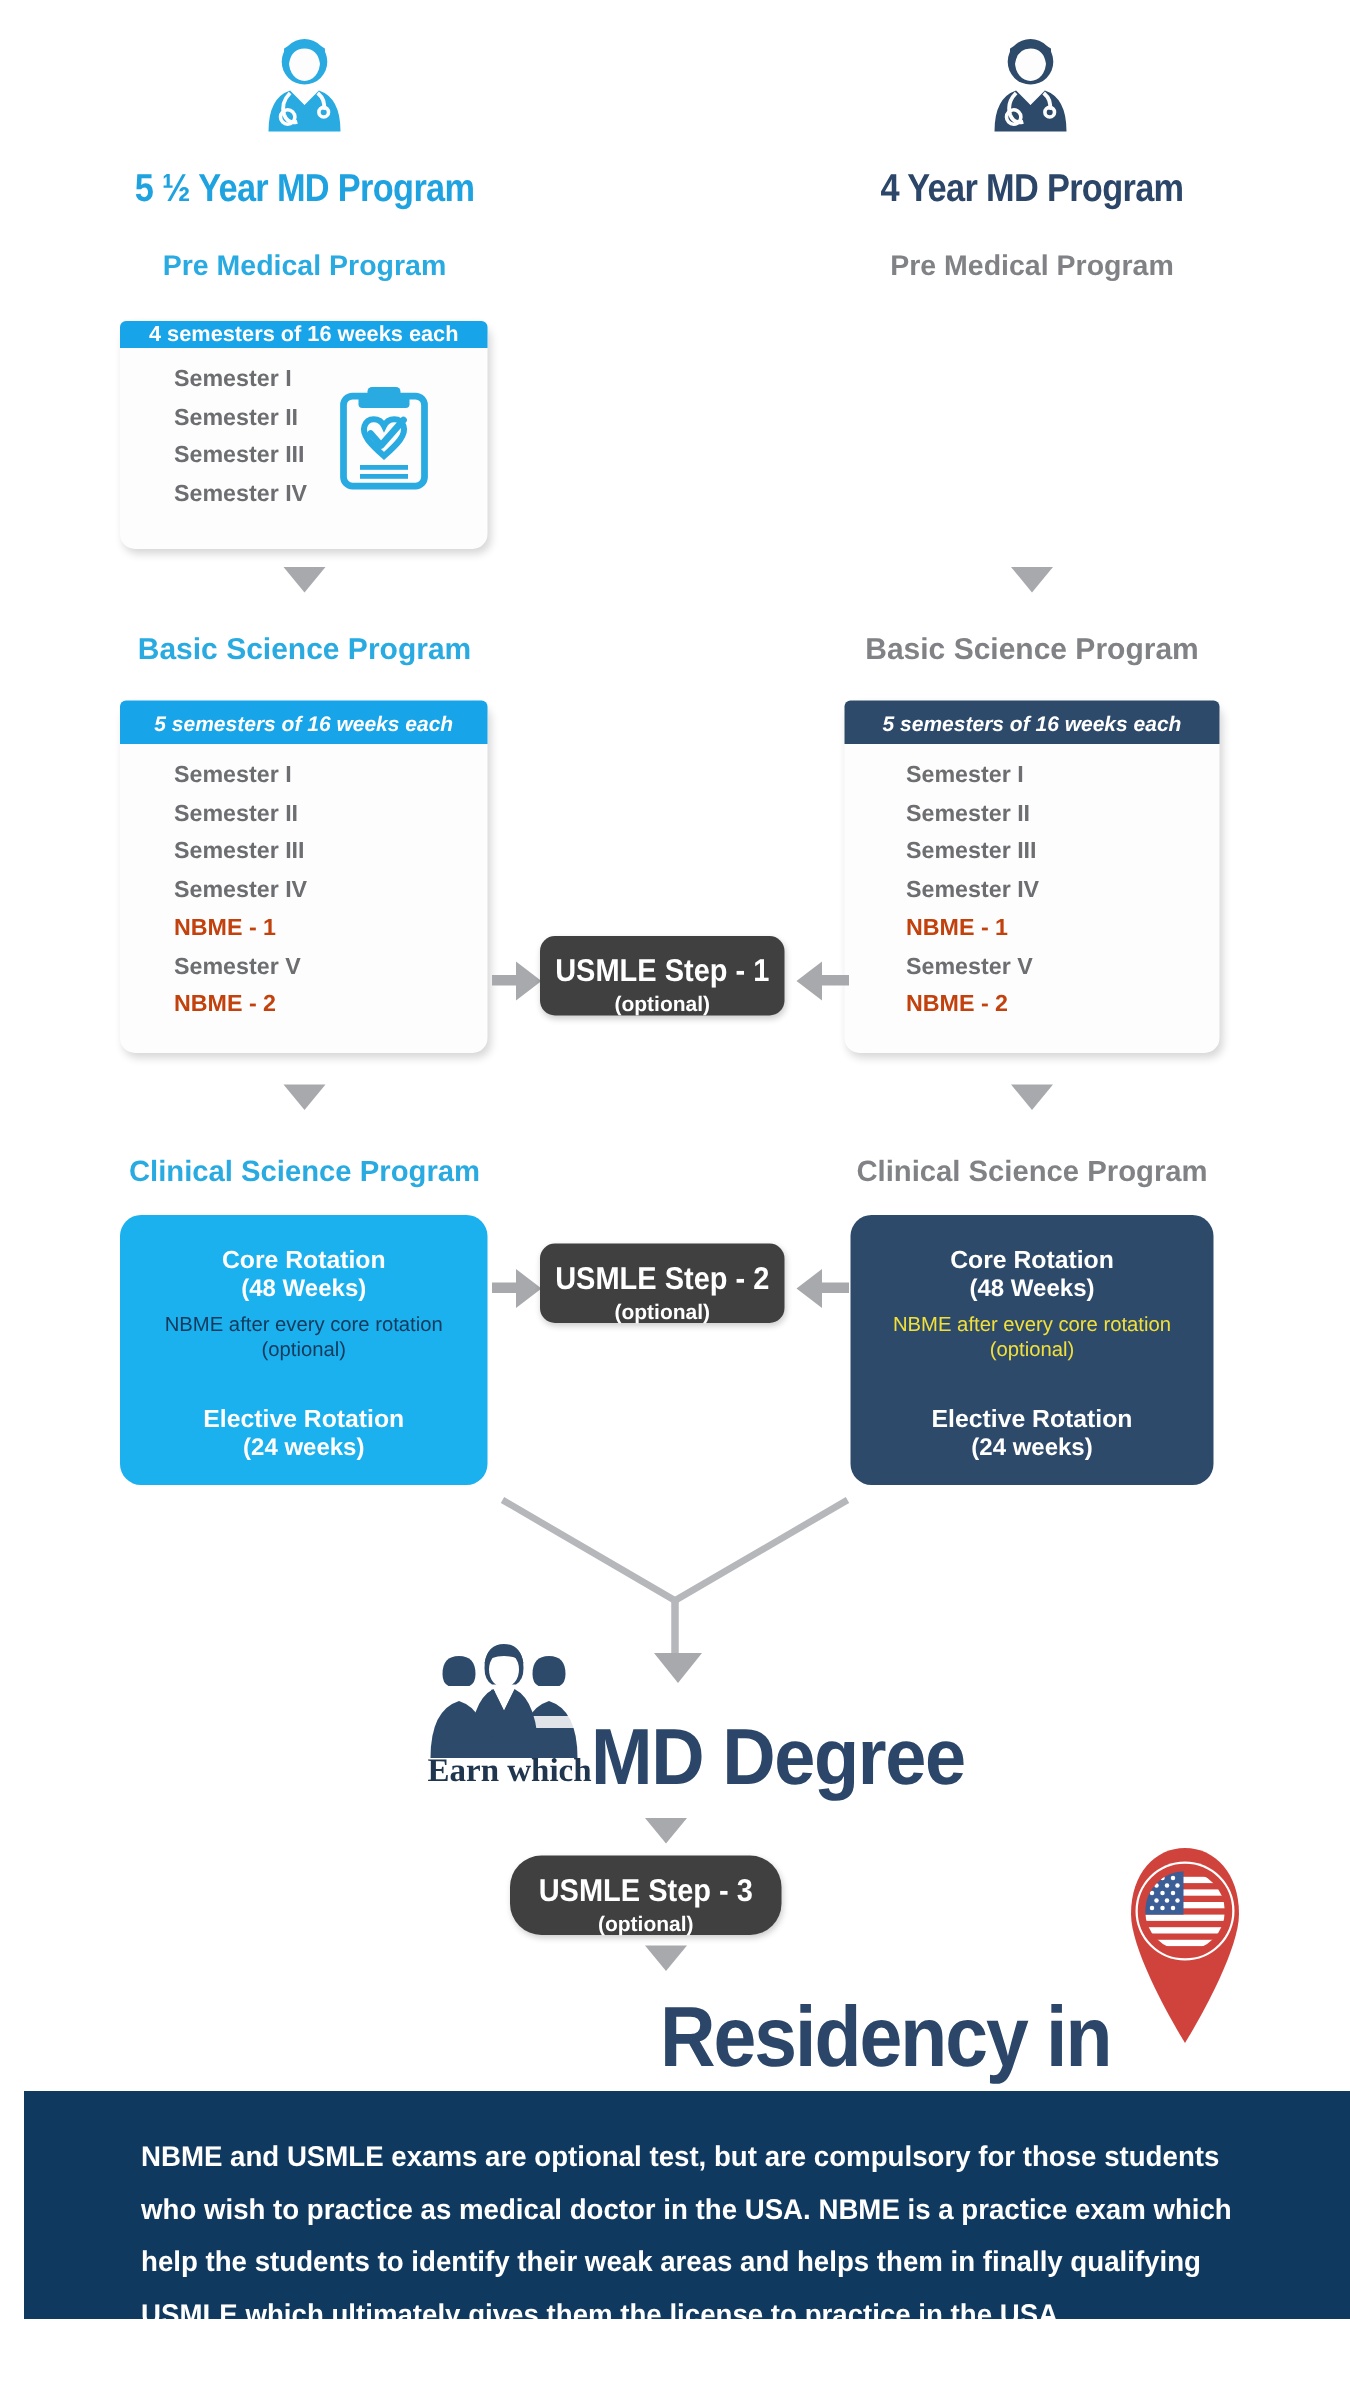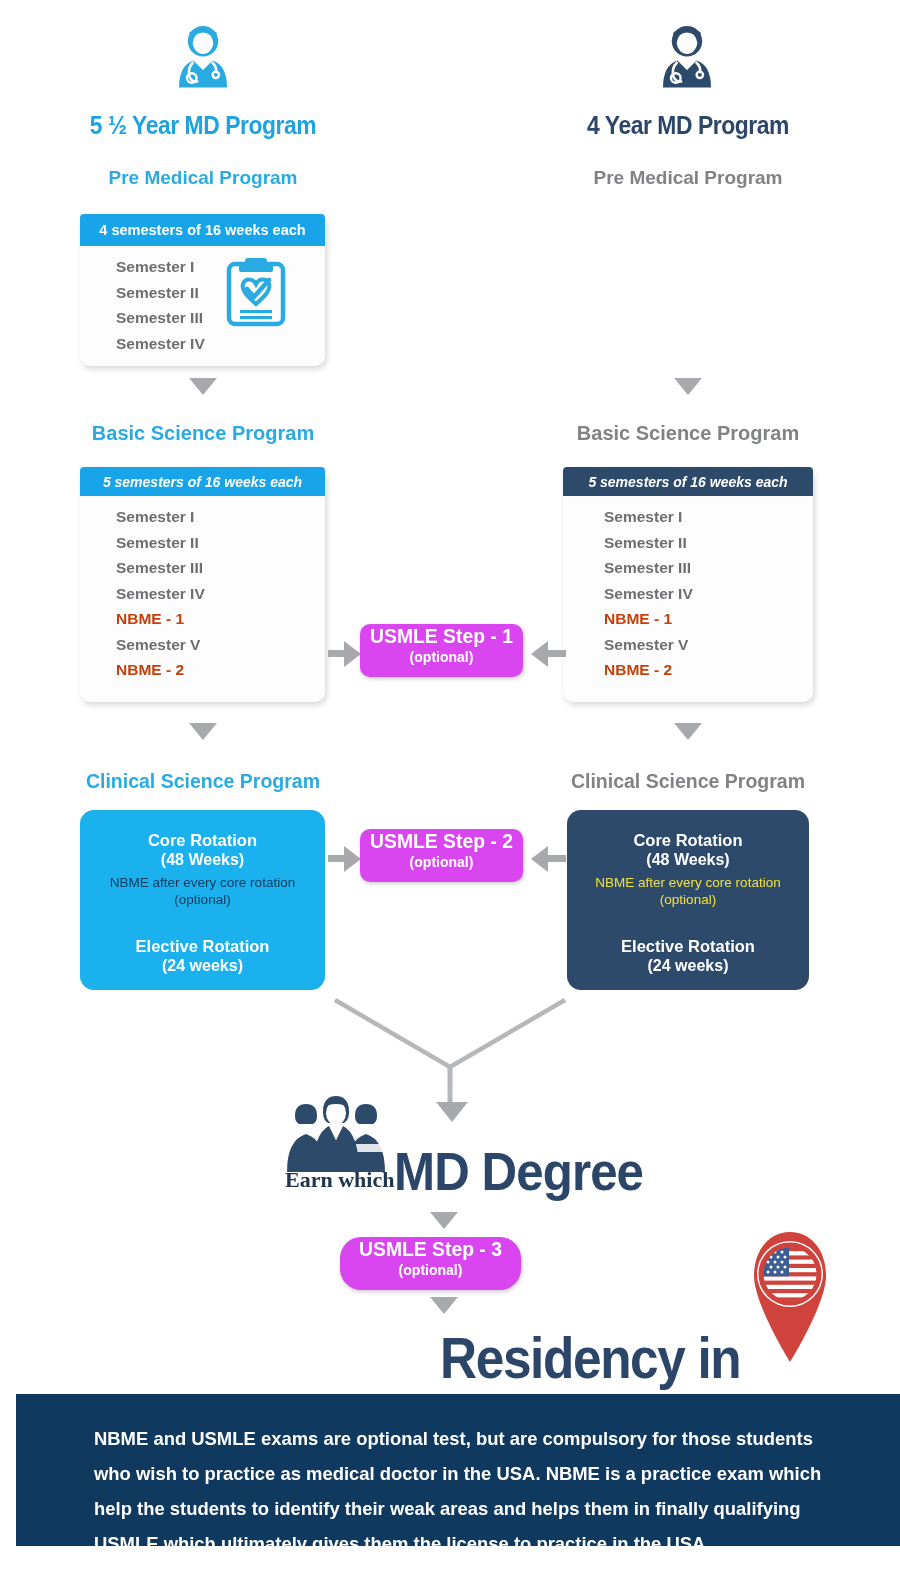--- a/index.html
+++ b/index.html
@@ -74,28 +74,28 @@
   .clin-box.blue { background: #1bb0ee; }
   .clin-box.navy { background: #2e4a6b; }
   .clin-l1 { font-weight: 700; font-size: 16.5px; line-height: 20px; }
   .clin-l2 { font-weight: 700; font-size: 16px; line-height: 20px; }
   .clin-nbme { font-weight: 400; font-size: 13.5px; line-height: 17px; }
   .clin-nbme.dark { color: #123a5c; }
   .clin-nbme.yellow { color: #f2e03a; }
 
   
   .usmle {
-    background: #d946ef;
+    background: #404040;
     border-radius: 10px;
     text-align: center;
     color: #ffffff;
     box-shadow: 1px 2px 4px rgba(0,0,0,0.20);
     display: flex;
     flex-direction: column;
-    justify-content: flex-start;
+    justify-content: flex-end;
   }
   .usmle-main {
     font-family: "Liberation Sans Narrow", "Liberation Sans", sans-serif;
     font-weight: 700; font-size: 21px; letter-spacing: 0px;
     transform: scaleX(0.92);
   }
   .usmle-opt { font-weight: 700; font-size: 14px; margin-top: 1px; }
 
   
   .arrow-down {
@@ -183,21 +183,21 @@
       <path d="M61 50 Q68 56 66 64" stroke="#fdfdfd" stroke-width="3.2" fill="none"></path>
       <circle cx="66" cy="66" r="4" fill="none" stroke="#fdfdfd" stroke-width="3"></circle>
     </svg>
   </div>
 
   <div class="abs prog-title blue" style="left:53px; top:110px; width:300px;">5 ½ Year MD Program</div>
 
   <div class="abs sub-title blue" style="left:53px; top:167px; width:300px;">Pre Medical Program</div>
 
   <div class="abs card" style="left:80px; top:214px; width:245px; height:152px;">
-    <div class="card-head blue" style="height:32px; font-size:14.5px; border-radius:4px 4px 0 0;">4 semesters of  16 weeks each</div>
+    <div class="card-head blue" style="height:18px; font-size:14.5px; border-radius:4px 4px 0 0;">4 semesters of  16 weeks each</div>
     <div class="card-body" style="padding-top:8px;">
       <div class="sem">Semester I</div>
       <div class="sem">Semester  II</div>
       <div class="sem">Semester  III</div>
       <div class="sem">Semester  IV</div>
     </div>
     <div class="abs" style="left:145px; top:42px;">
       <svg width="62" height="72" viewBox="0 0 62 72">
         <rect x="4" y="8" width="54" height="60" rx="6" fill="none" stroke="#29abe2" stroke-width="4.5"></rect>
         <rect x="20" y="2" width="22" height="12" rx="3" fill="#29abe2"></rect>

